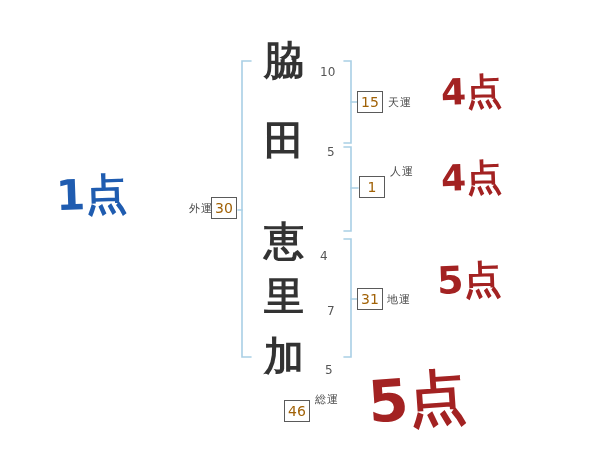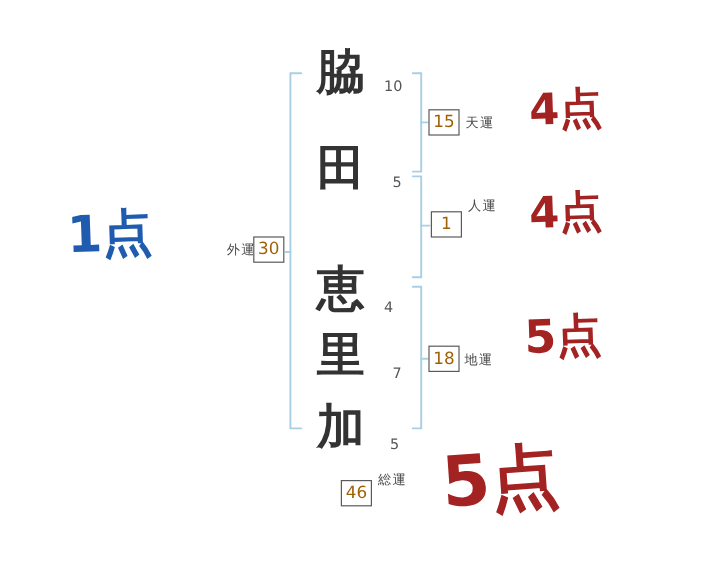--- a/index.html
+++ b/index.html
@@ -101,21 +101,21 @@
   <span class="strokes" style="left:320px;top:250px">4</span>
   <span class="strokes" style="left:327px;top:305px">7</span>
   <span class="strokes" style="left:325px;top:364px">5</span>
 
   <div class="num-box" style="left:357px;top:91px">15</div>
   <span class="box-label" style="left:388px;top:97px">天運</span>
 
   <div class="num-box" style="left:359px;top:176px">1</div>
   <span class="box-label" style="left:390px;top:166px">人運</span>
 
-  <div class="num-box" style="left:357px;top:288px">18</div>
+  <div class="num-box" style="left:357px;top:288px">31</div>
   <span class="box-label" style="left:387px;top:294px">地運</span>
 
   <span class="box-label" style="left:189px;top:203px">外運</span>
   <div class="num-box" style="left:211px;top:197px">30</div>
 
   <div class="num-box" style="left:284px;top:400px">46</div>
   <span class="box-label" style="left:315px;top:394px">総運</span>
 
   <div class="score red s-heaven">4点</div>
   <div class="score red s-person">4点</div>

